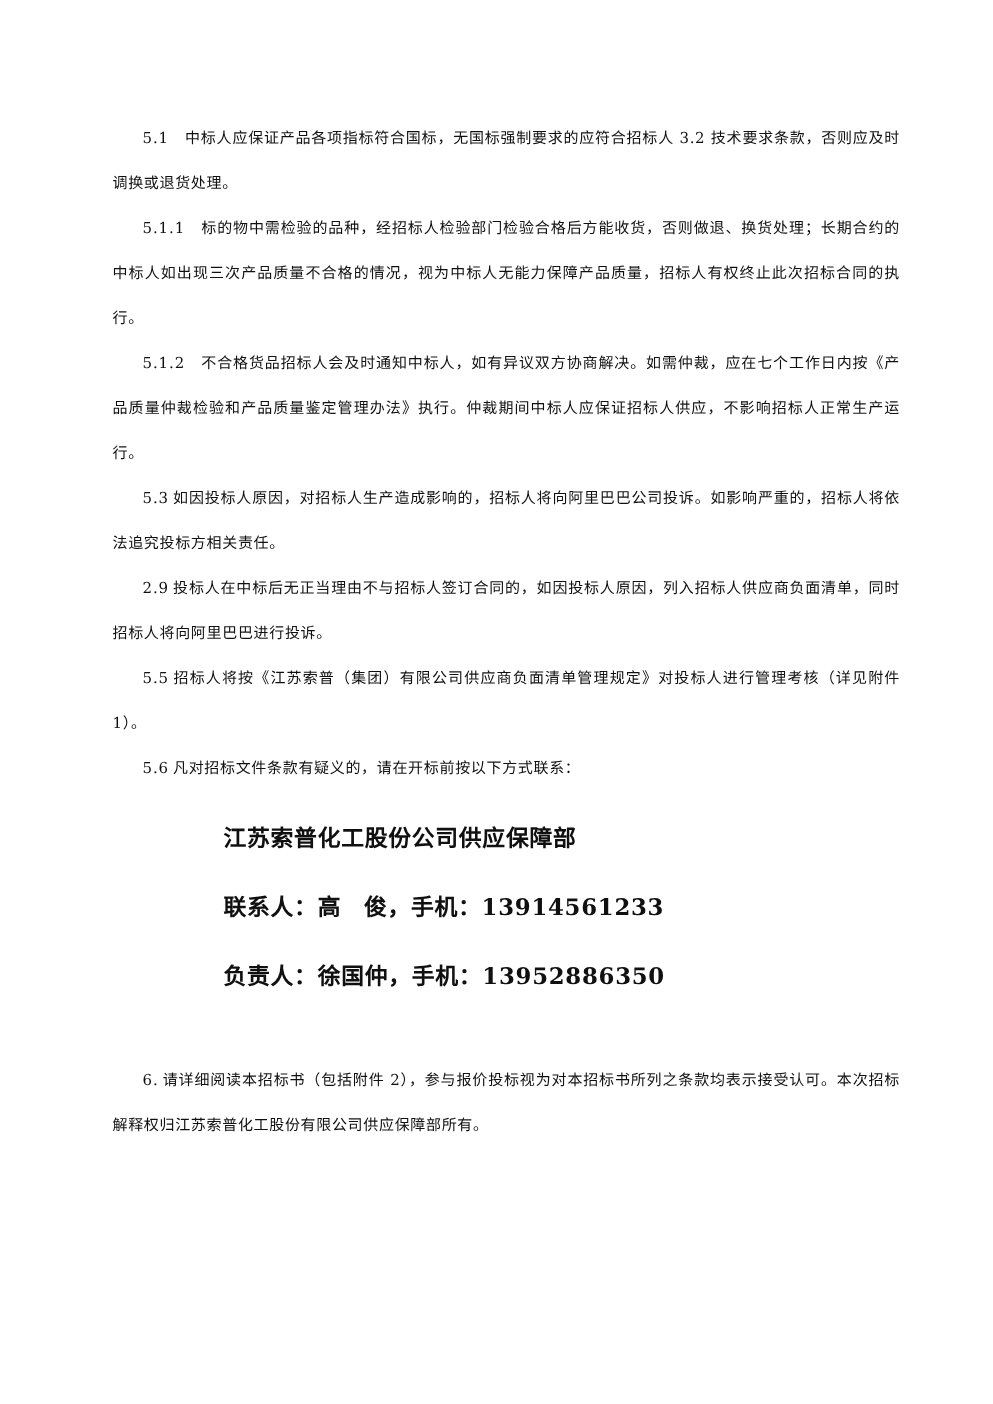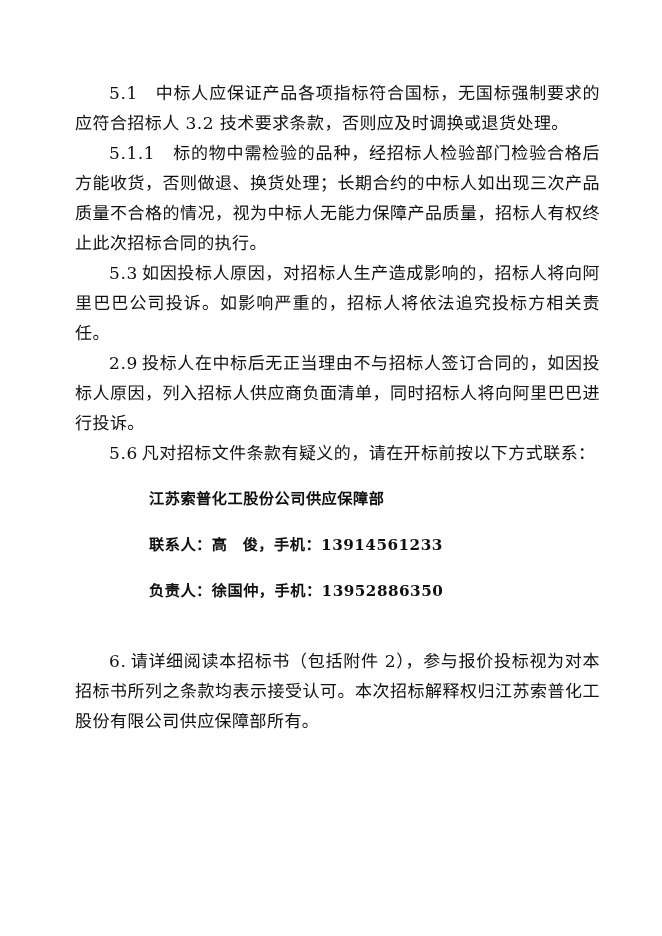--- a/index.html
+++ b/index.html
@@ -22,21 +22,21 @@
     box-sizing: border-box;
   }
   .doc-body {
     position: absolute;
     left: 75px;
     top: 78px;
     width: 525px;
   }
   
   .clause {
-    font-size: 17px;
+    font-size: 10px;
     line-height: 30px;
     text-align: justify;
     text-justify: inter-character;
     text-indent: 2em;
     margin: 0;
     letter-spacing: 0.45px;
     word-break: break-all;
   }
   .clause .num {
     font-family: "DejaVu Serif", "Liberation Serif", serif;
@@ -76,25 +76,27 @@
 </head>
 <body>
 
 <div class="page">
   <div class="doc-body">
 
     <p class="clause gap-wide"><span class="num">5.1</span><span>中标人应保证产品各项指标符合国标，无国标强制要求的应符合招标人 3.2 技术要求条款，否则应及时调换或退货处理。</span></p>
 
     <p class="clause gap-wide"><span class="num">5.1.1</span><span>标的物中需检验的品种，经招标人检验部门检验合格后方能收货，否则做退、换货处理；长期合约的中标人如出现三次产品质量不合格的情况，视为中标人无能力保障产品质量，招标人有权终止此次招标合同的执行。</span></p>
 
+    <p class="clause gap-wide"><span class="num">5.1.2</span><span>不合格货品招标人会及时通知中标人，如有异议双方协商解决。如需仲裁，应在七个工作日内按《产品质量仲裁检验和产品质量鉴定管理办法》执行。仲裁期间中标人应保证招标人供应，不影响招标人正常生产运行。</span></p>
 
     <p class="clause gap-narrow"><span class="num">5.3</span><span>如因投标人原因，对招标人生产造成影响的，招标人将向阿里巴巴公司投诉。如影响严重的，招标人将依法追究投标方相关责任。</span></p>
 
     <p class="clause gap-narrow"><span class="num">2.9</span><span>投标人在中标后无正当理由不与招标人签订合同的，如因投标人原因，列入招标人供应商负面清单，同时招标人将向阿里巴巴进行投诉。</span></p>
 
+    <p class="clause gap-narrow"><span class="num">5.5</span><span>招标人将按《江苏索普（集团）有限公司供应商负面清单管理规定》对投标人进行管理考核（详见附件 1）。</span></p>
 
     <p class="clause gap-narrow"><span class="num">5.6</span><span>凡对招标文件条款有疑义的，请在开标前按以下方式联系：</span></p>
 
     <div class="contact-block">
       <div class="contact-line">江苏索普化工股份公司供应保障部</div>
 
 
       <div class="contact-line"><span>联系人：</span><span>高</span><span class="wide-space"></span><span>俊</span><span>，</span><span>手机：</span><span>13914561233</span></div>
 
       <div class="contact-line"><span>负责人：</span><span>徐国仲</span><span>，</span><span>手机：</span><span>13952886350</span></div>

